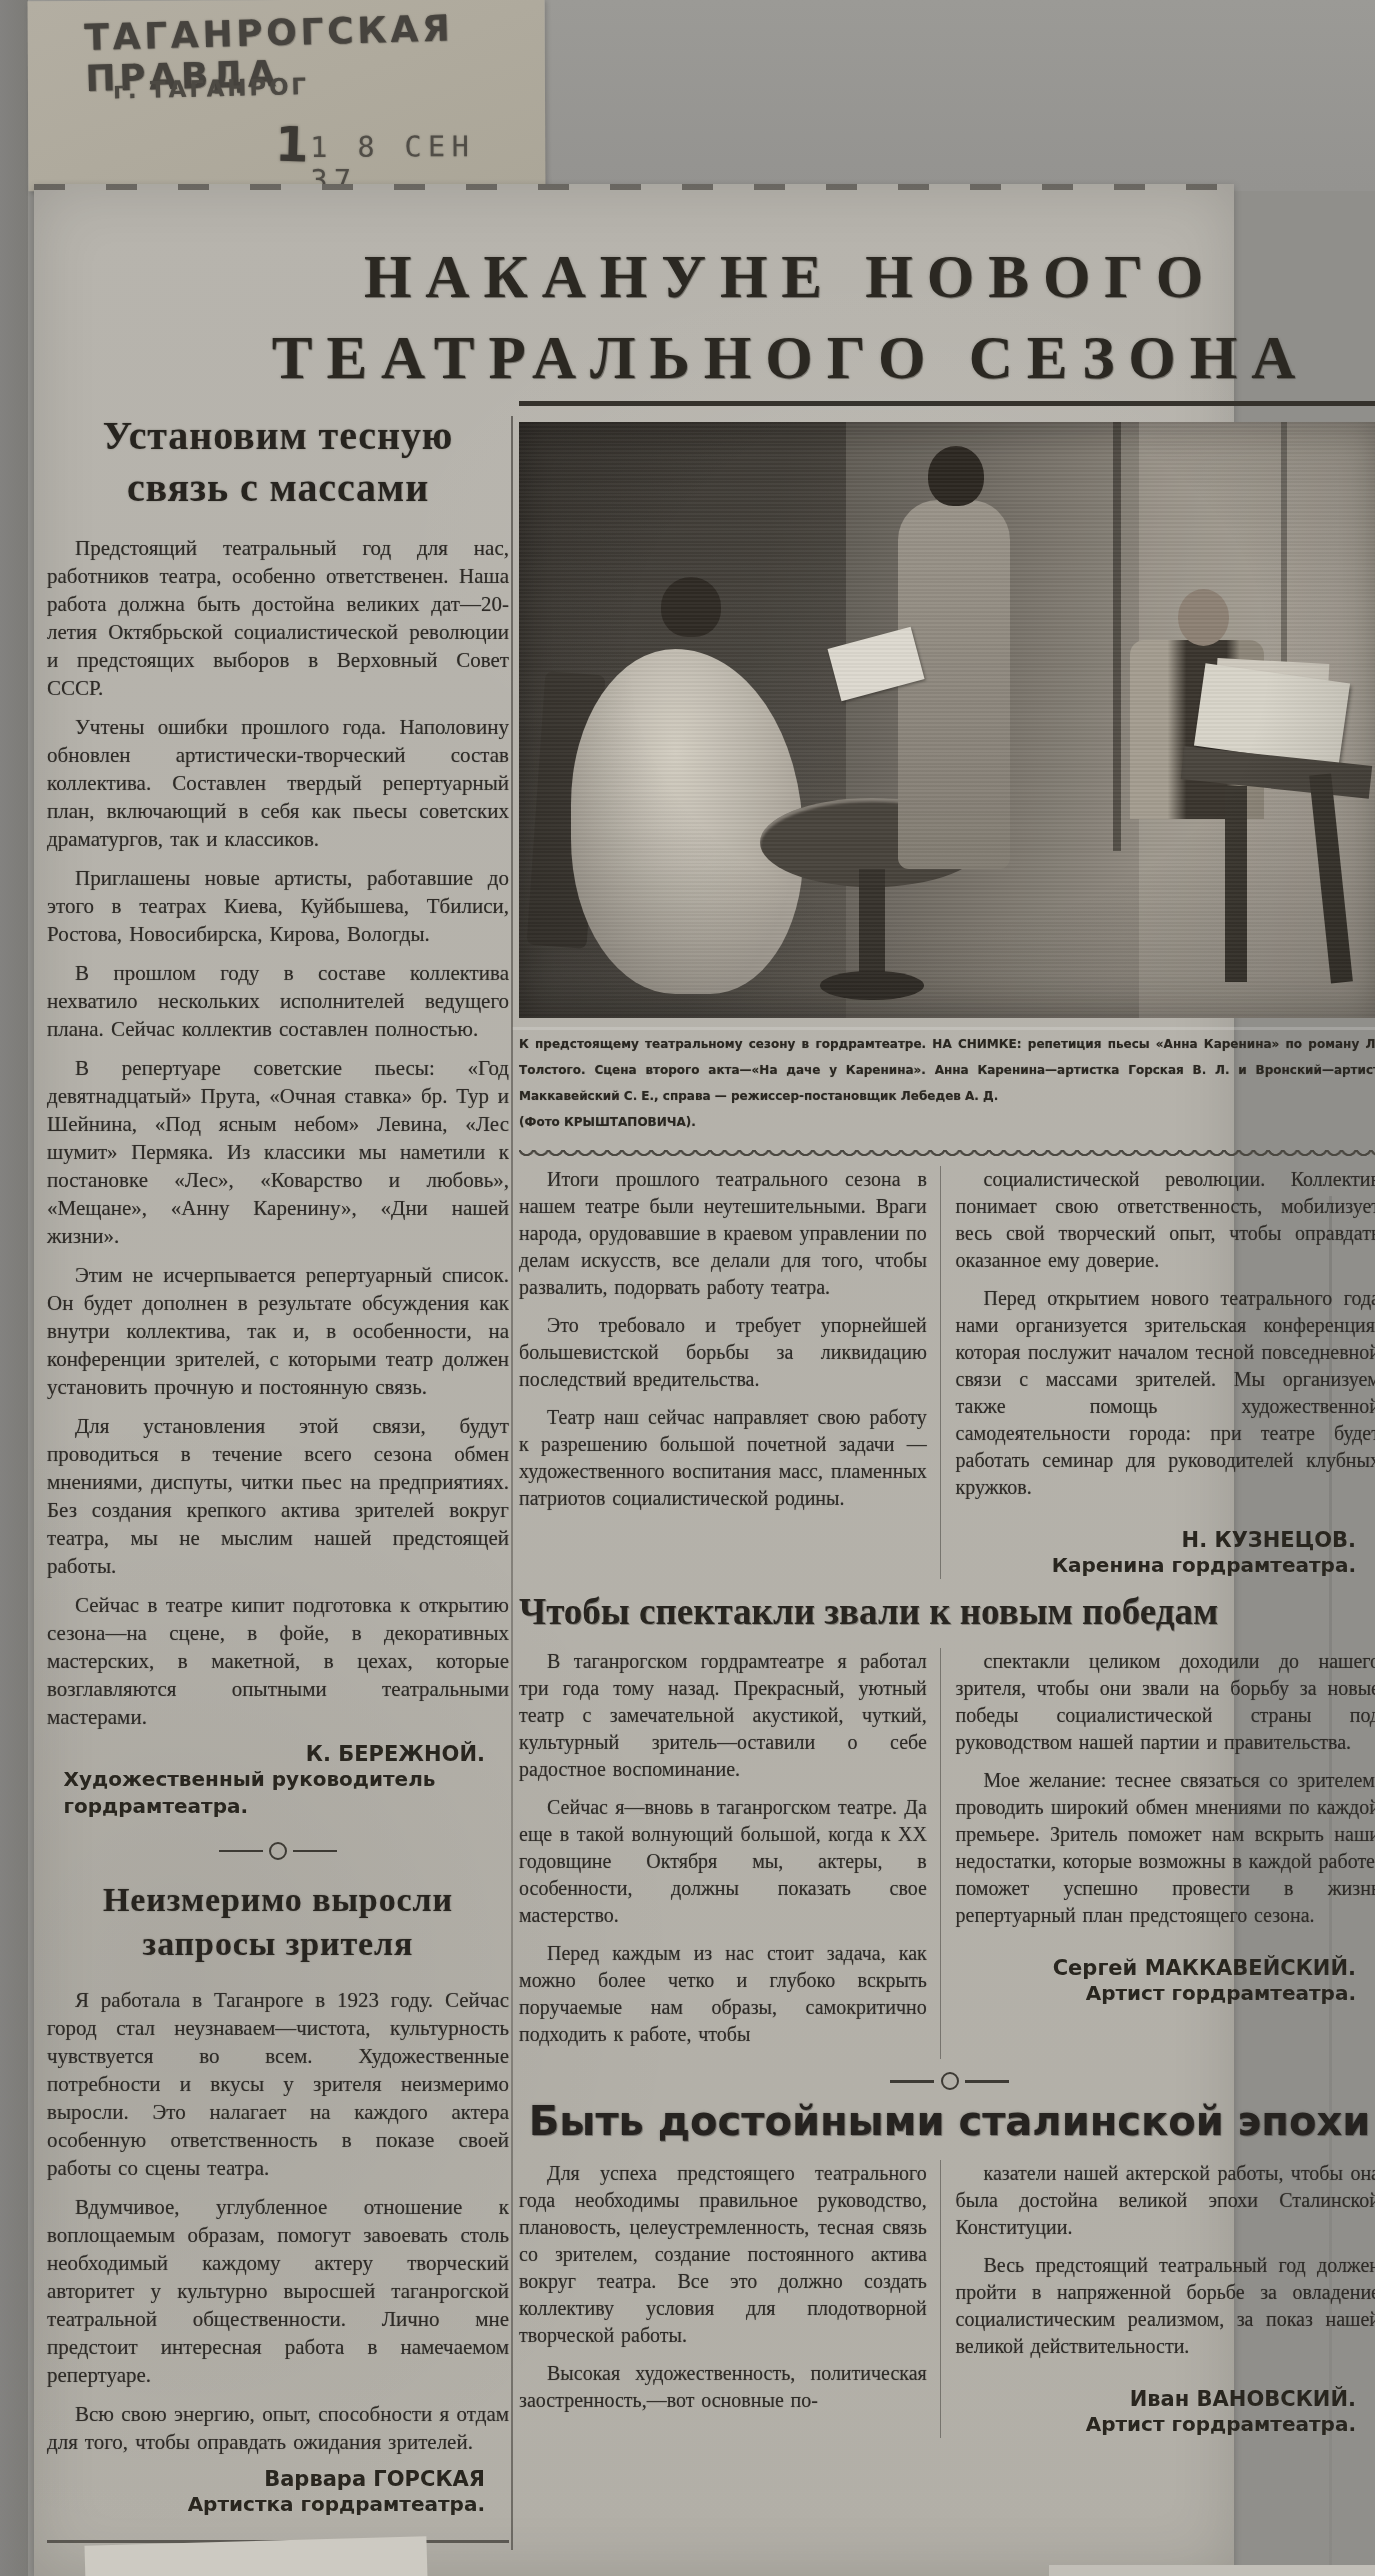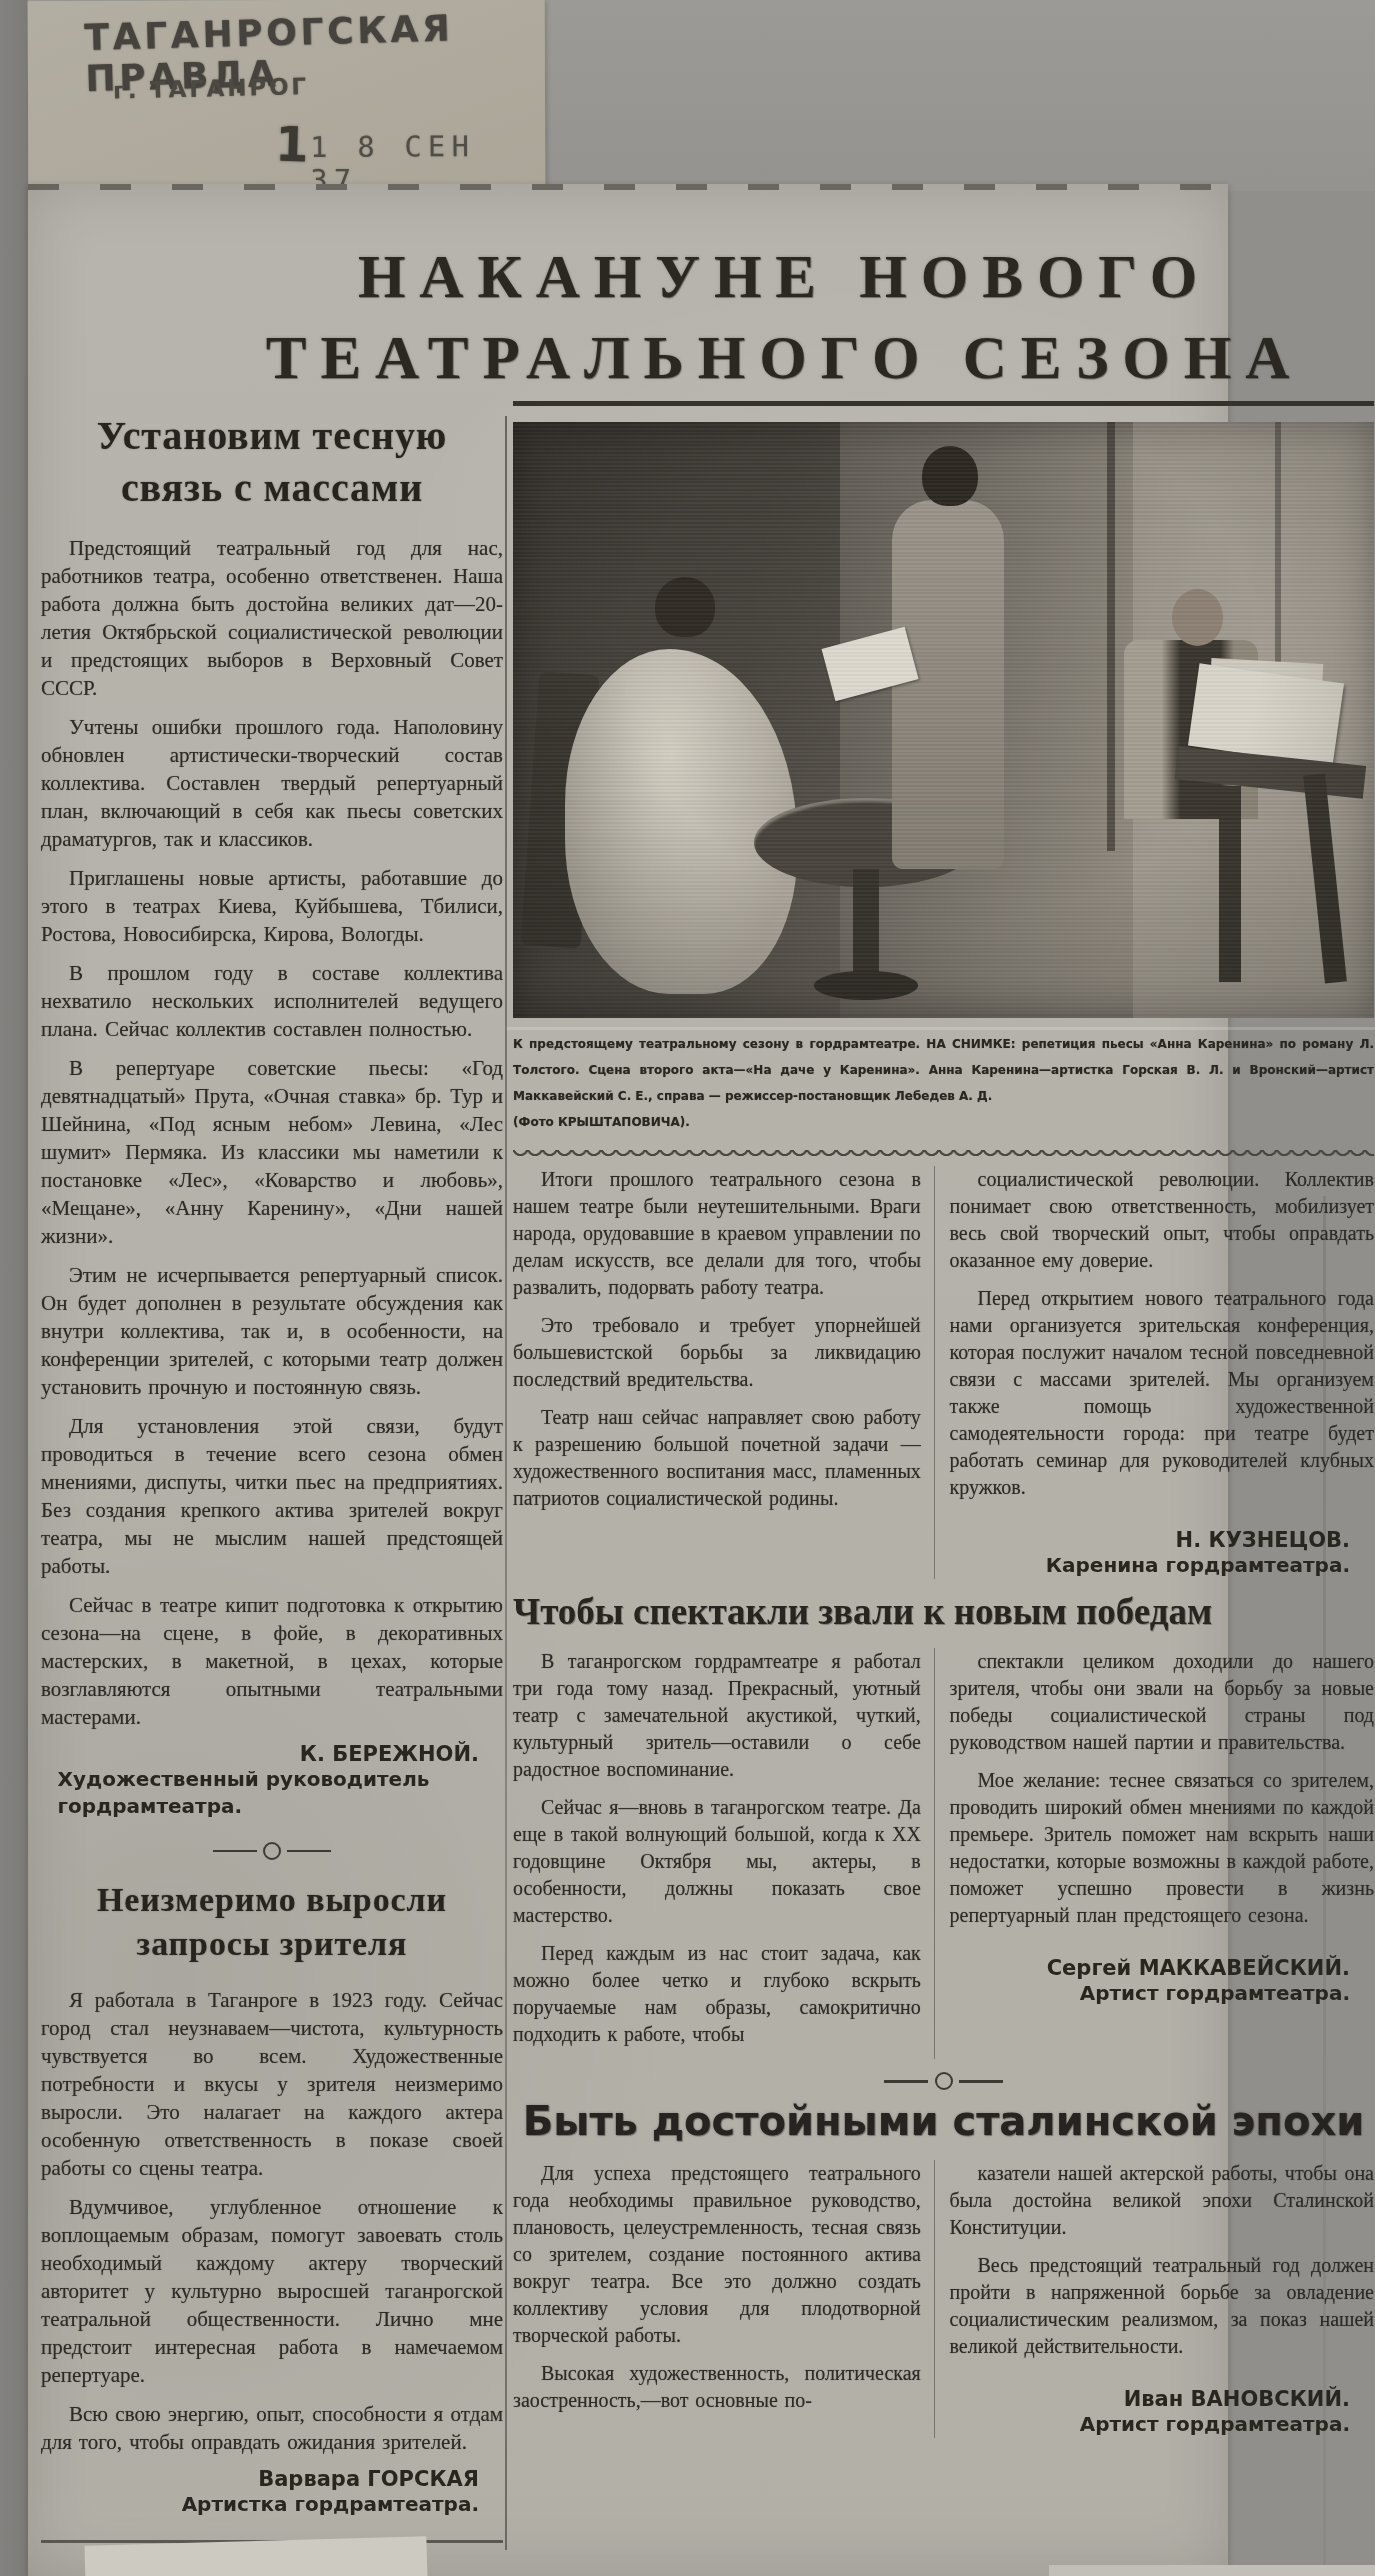--- a/index.html
+++ b/index.html
@@ -23,21 +23,21 @@
   .stamp-mark{position:absolute;left:247px;top:116px;font-family:"DejaVu Sans",sans-serif;
      font-weight:bold;font-size:48px;color:#3c3934;transform:rotate(2deg);
      text-shadow:0 0 2.8px rgba(50,46,40,.6);}
   .stamp-date{position:absolute;left:282px;top:131px;font-family:"DejaVu Sans Mono",monospace;
      font-size:28.5px;letter-spacing:6.4px;color:rgba(74,71,65,.9);
      text-shadow:0 0 1.8px rgba(74,71,65,.45);}
   .bottom-wedge{position:absolute;left:85px;top:2541px;width:342px;height:42px;
      background:#cdcac2;transform:rotate(-1.6deg);}
   .bottom-sliver{position:absolute;left:1049px;top:2565px;width:327px;height:11px;background:#c2bfb8;}
   
-  .clipping{position:absolute;left:28px;top:184px;width:1200px;height:2392px;
+  .clipping{position:absolute;left:34px;top:184px;width:1200px;height:2392px;
      background:
        radial-gradient(ellipse 828px 460px at 70% 15%, rgba(255,255,255,.07), transparent 60%),
        radial-gradient(ellipse 736px 828px at 12% 75%, rgba(0,0,0,.05), transparent 70%),
        linear-gradient(#b7b4ad,#b2afa7);
      box-shadow:inset 0 0 64px rgba(0,0,0,.14), 0 1.8px 7.4px rgba(0,0,0,.2);}
   .top-edge{position:absolute;left:0;top:0;width:100%;height:5.5px;
      background:repeating-linear-gradient(90deg,rgba(52,49,44,.55) 0 31px,transparent 31px 72px);}
   .crease-v{position:absolute;left:1295px;top:1012px;width:2.8px;height:1380px;
      background:linear-gradient(rgba(0,0,0,.10),rgba(0,0,0,.04));}
   .crease-h{position:absolute;left:478px;top:843px;width:869px;height:2.8px;background:rgba(255,255,255,.18);}

